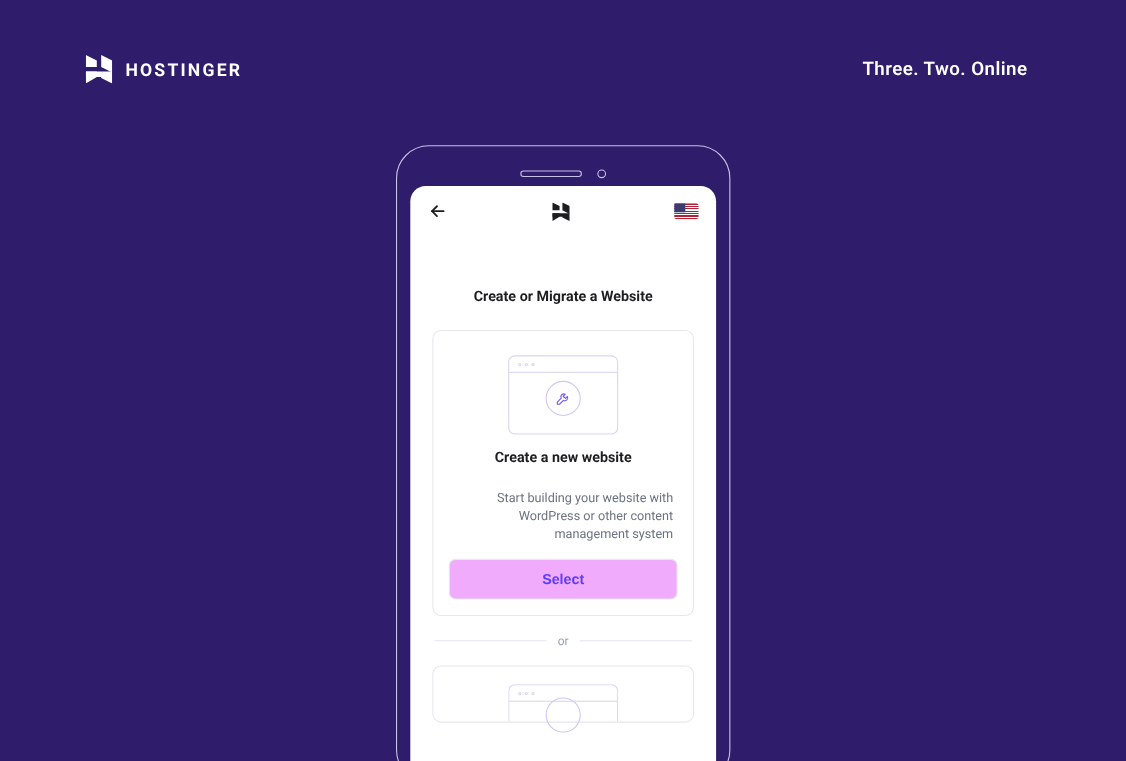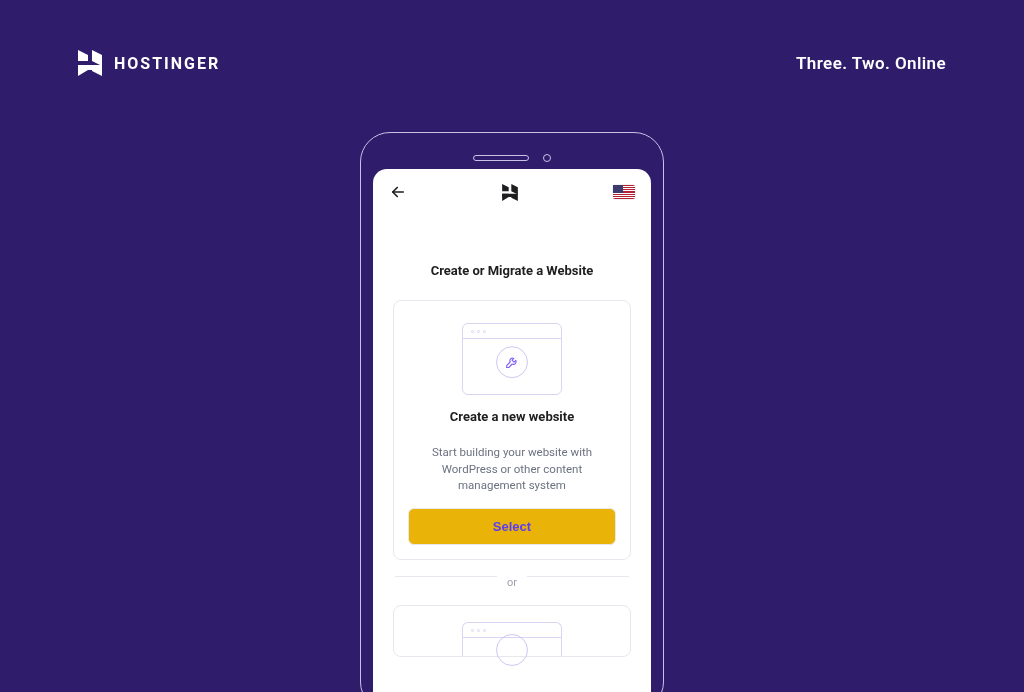--- a/index.html
+++ b/index.html
@@ -8,21 +8,21 @@
       height: 692px;
       background: #2f1c6a;
       font-family: -apple-system, BlinkMacSystemFont, "Segoe UI", Roboto, Arial, sans-serif;
       overflow: hidden;
       position: relative;
     }
     
     .brand-row {
       position: absolute;
       top: 50px;
-      left: 0; right: 0;
+      left: 0; right: 12px;
       padding: 0 78px 0 78px;
       display: flex; align-items: center; justify-content: space-between;
       color: #fff;
     }
     .brand-left { display: flex; align-items: center; gap: 12px; }
     .brand-logo { display: inline-flex; width: 24px; height: 26px; }
     .brand-name { font-weight: 700; letter-spacing: 2px; font-size: 16px; }
     .tagline { font-weight: 600; font-size: 17px; letter-spacing: 0.4px; }
 
     
@@ -85,24 +85,24 @@
       border: 1px solid #d9d5f2; border-radius: 6px;
       position: relative;
     }
     .illus .dots { position: absolute; top: 6px; left: 8px; display: flex; gap: 3px; }
     .illus .dots span { width:3px; height:3px; border:1px solid #d9d5f2; border-radius: 50%; }
     .illus .topbar { position: absolute; top: 14px; left: 0; right: 0; height: 0; border-top: 1px solid #d9d5f2; }
     .illus .circle { position: absolute; top: 50%; left: 50%; width: 32px; height: 32px; transform: translate(-50%,-40%); border: 1px solid #cfc7f3; border-radius: 50%; display: flex; align-items: center; justify-content: center; }
     .illus .wrench { width: 16px; height: 16px; color: #7a5af8; display: inline-flex; }
 
     .card-title { font-weight: 700; font-size: 13px; margin-bottom: 20px; color: #1d1e20; }
-    .card-sub  { font-size: 11.5px; line-height: 1.45; color: #6b7280; margin: 0 4px 14px; }
-    .select-btn { display: block; width: 100%; padding: 10px 0; border: 1px solid #e6e8ee; background: #eab308; color: #5b3df5; font-weight: 600; font-size: 13px; border-radius: 6px; cursor: pointer; }
-
-    .divider { display: flex; gap: 10px; margin: 16px 22px; }
+    .card-sub  { font-size: 11.5px; line-height: 1.45; color: #6b7280; margin: 0 4px 14px; text-align: right; }
+    .select-btn { display: block; width: 100%; padding: 10px 0; border: 1px solid #e6e8ee; background: #f0abfc; color: #5b3df5; font-weight: 600; font-size: 13px; border-radius: 6px; cursor: pointer; }
+
+    .divider { display: flex; align-items: center; gap: 10px; margin: 16px 22px; }
     .divider .line { flex: 1; height: 1px; background: #e6e8ee; }
     .divider .or  { font-size: 11px; color: #9ca3af; }
 
     .card-partial {
       margin: 0 20px;
       border: 1px solid #e6e8ee;
       border-radius: 8px;
       padding-top: 16px;
       text-align: center;
     }

